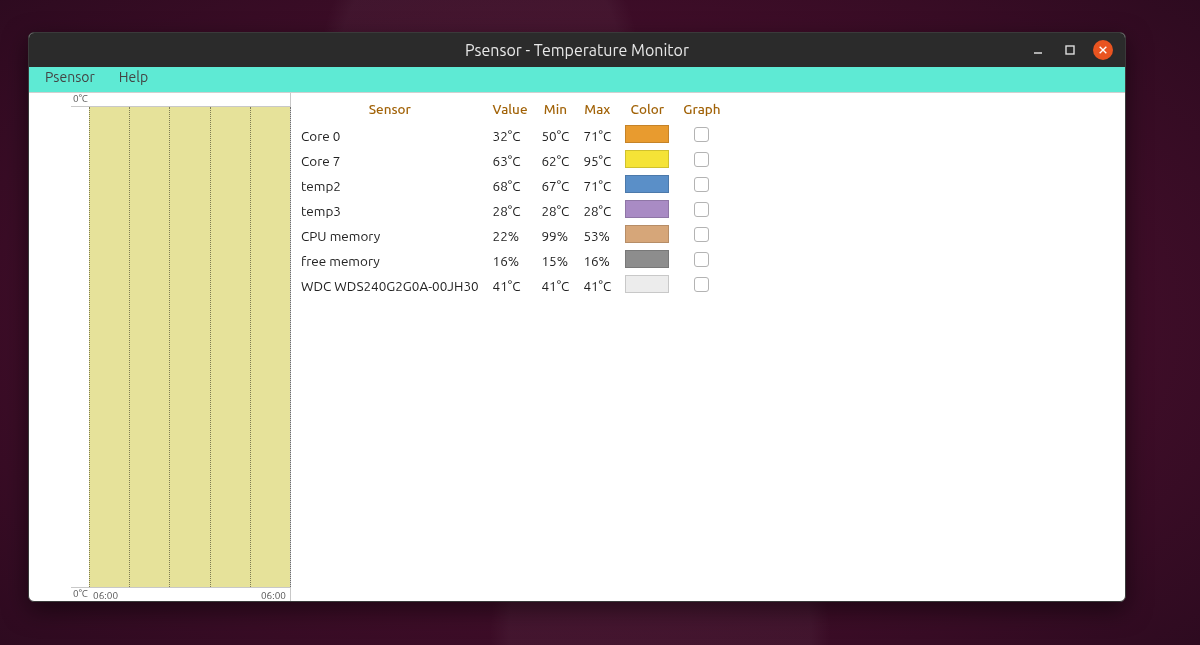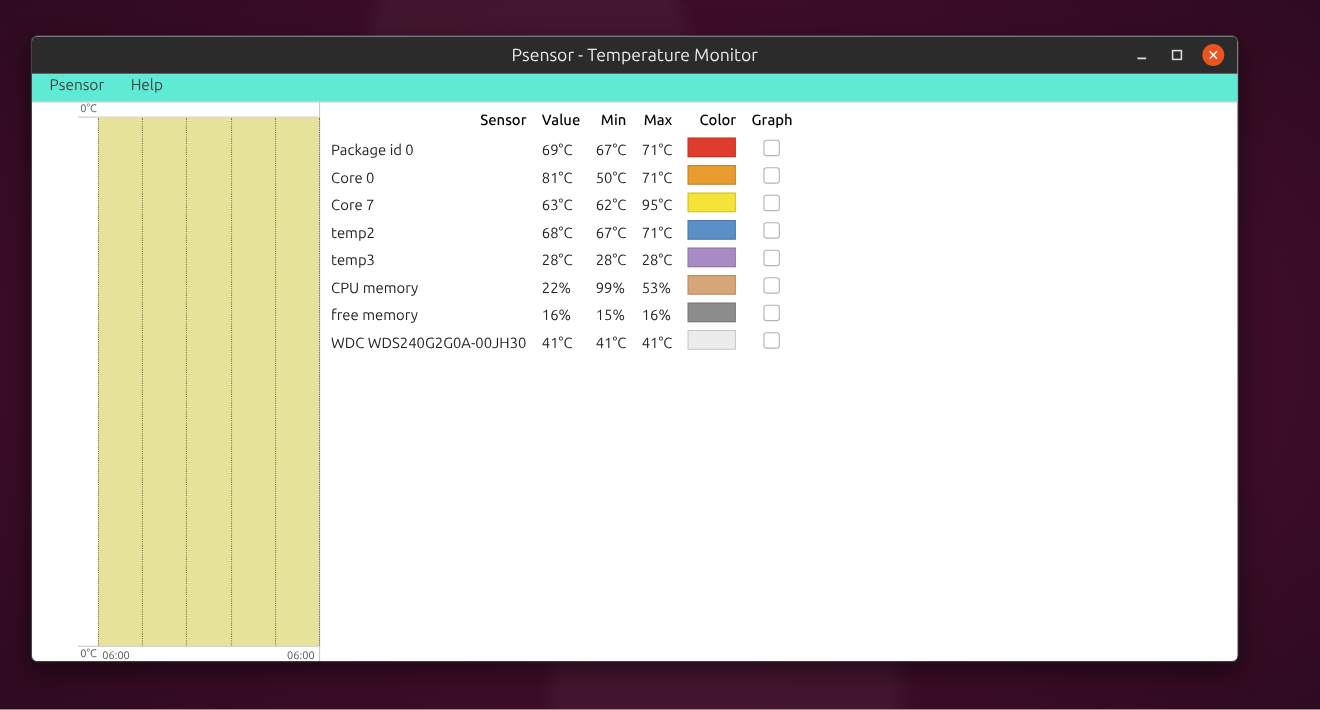--- a/index.html
+++ b/index.html
@@ -127,23 +127,23 @@
     flex: 1 1 auto;
     overflow: auto;
     padding: 4px 0 0 6px;
   }
   table.sensors {
     border-collapse: collapse;
     font-size: 13.5px;
     color: #222;
   }
   table.sensors th {
-    text-align: right;
+    text-align: center;
     font-weight: 500;
-    color: #000000;
+    color: #a16207;
     padding: 4px 10px 6px 4px;
   }
   table.sensors td {
     padding: 2px 10px 2px 4px;
     white-space: nowrap;
     vertical-align: middle;
     height: 22px;
   }
   .swatch {
     width: 44px; height: 18px;
@@ -222,30 +222,22 @@
             <th>Sensor</th>
             <th>Value</th>
             <th>Min</th>
             <th>Max</th>
             <th>Color</th>
             <th>Graph</th>
           </tr>
         </thead>
         <tbody id="sensor-rows">
             <tr>
-              <td>Package id 0</td>
-              <td>69°C</td>
-              <td>67°C</td>
-              <td>71°C</td>
-              <td><span class="swatch" style="background: rgb(224, 60, 45);"></span></td>
-              <td class="col-graph"><span class="chk"></span></td>
-            </tr>
-            <tr>
               <td>Core 0</td>
-              <td>81°C</td>
+              <td>32°C</td>
               <td>50°C</td>
               <td>71°C</td>
               <td><span class="swatch" style="background: rgb(232, 155, 47);"></span></td>
               <td class="col-graph"><span class="chk"></span></td>
             </tr>
             <tr>
               <td>Core 7</td>
               <td>63°C</td>
               <td>62°C</td>
               <td>95°C</td>

